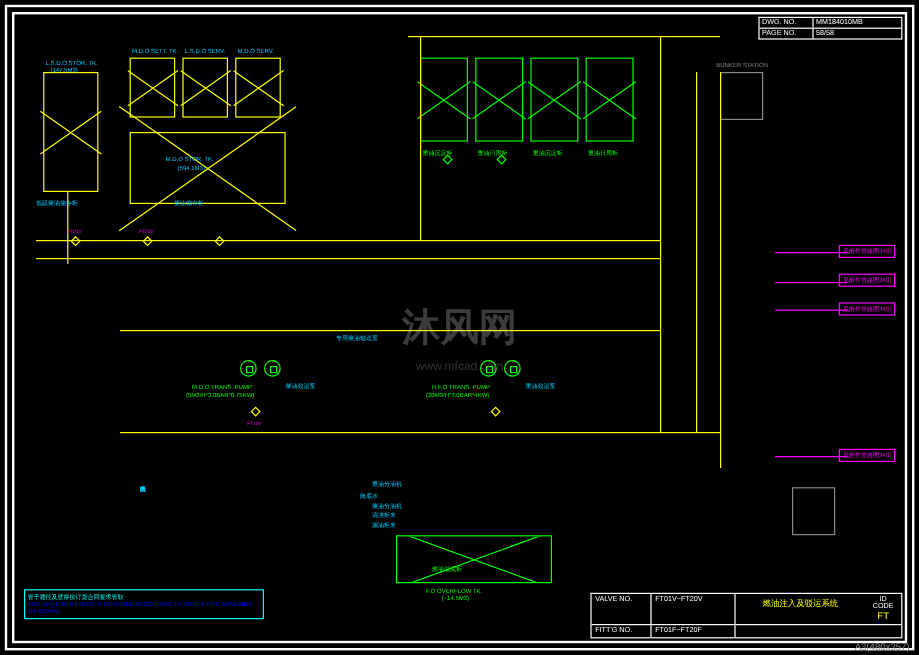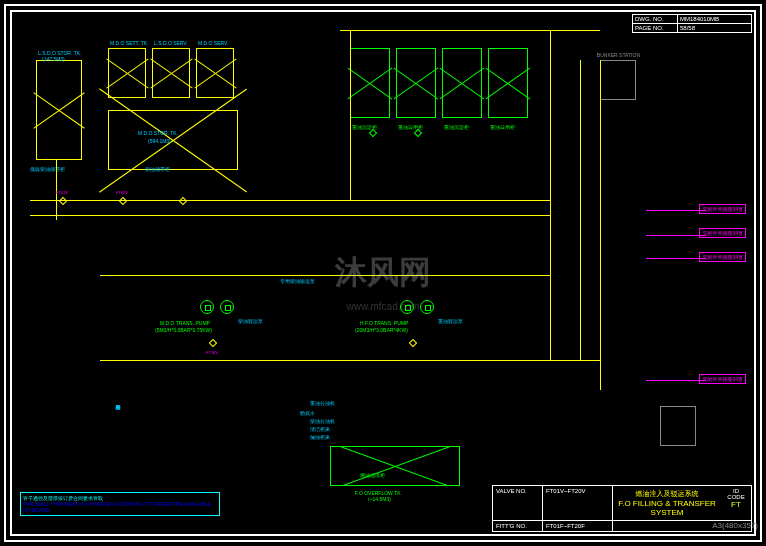--- a/index.html
+++ b/index.html
@@ -33,21 +33,21 @@
 .pipe-y{position:absolute;background:#ff0;width:1px}
 .pipe-h{position:absolute;background:#ff0;height:1px}
 .pipe-m{position:absolute;background:#f0f}
 .valve{position:absolute;width:6px;height:6px;border:1px solid #ff0;transform:rotate(45deg)}
 .valve.g{border-color:#0f0}
 .pump-sym{position:absolute;width:14px;height:14px;border:1px solid #0f0;border-radius:50%}
 .pump-sym::after{content:'';position:absolute;width:4px;height:4px;border:1px solid #0f0;left:4px;top:4px}
 .note-box{position:absolute;font-size:5px;color:#0ff;border:1px solid #0ff;padding:2px}
 .watermark{position:absolute;left:50%;top:50%;transform:translate(-50%,-50%);font-size:32px;color:rgba(200,200,200,0.3);font-weight:bold;pointer-events:none}
 .watermark-url{position:absolute;left:50%;top:56%;transform:translate(-50%,-50%);font-size:10px;color:rgba(200,200,200,0.25)}
-.dims{position:absolute;bottom:16px;right:8px;font-size:8px;color:#888}
+.dims{position:absolute;bottom:2px;right:8px;font-size:8px;color:#888}
 .bunker{position:absolute;border:1px solid #888;width:36px;height:40px}
 .ref-note{position:absolute;font-size:5px;color:#f0f;border:1px solid #f0f;padding:1px 2px}
 .overflow-tank{position:absolute;border:1px solid #0f0;overflow:hidden}
 .overflow-x1,.overflow-x2{position:absolute;background:#0f0;height:1px;width:130%;top:50%;left:-15%}
 .overflow-x1{transform:rotate(20deg)}
 .overflow-x2{transform:rotate(-20deg)}
 </style>
 </head>
 <body>
 
@@ -64,21 +64,20 @@
     <div class="tb-value">58/58</div>
   </div>
 </div>
 
 <div class="bottom-block">
   <div class="bb-row">
     <div class="bb-cell" style="width:50px">VALVE NO.</div>
     <div class="bb-cell" style="width:70px">FT01V~FT20V</div>
     <div class="bb-main">
       <div class="bb-main-cn">燃油注入及驳运系统</div>
-      <div>F.O FILLING &amp; TRANSFER SYSTEM</div>
     </div>
     <div class="bb-cell" style="width:30px;text-align:center">
       <div>ID CODE</div>
       <div style="color:#ff0;font-size:8px">FT</div>
     </div>
   </div>
   <div class="bb-row">
     <div class="bb-cell" style="width:50px">FITT'G NO.</div>
     <div class="bb-cell" style="width:70px">FT01F~FT20F</div>
     <div class="bb-cell" style="flex:1"></div>

